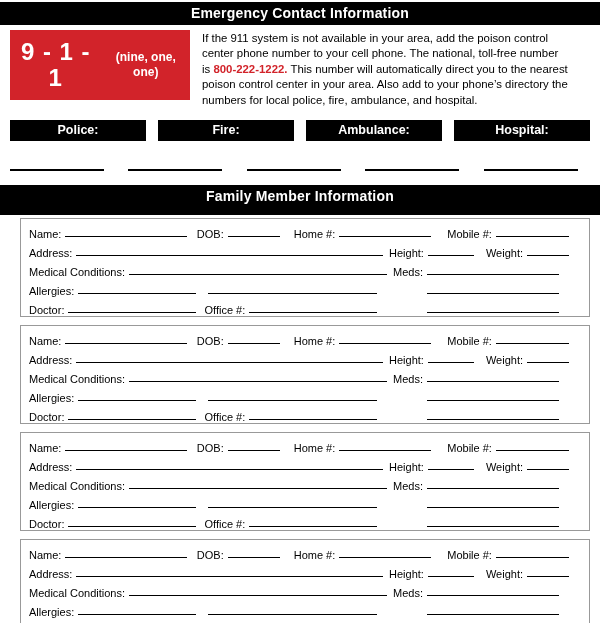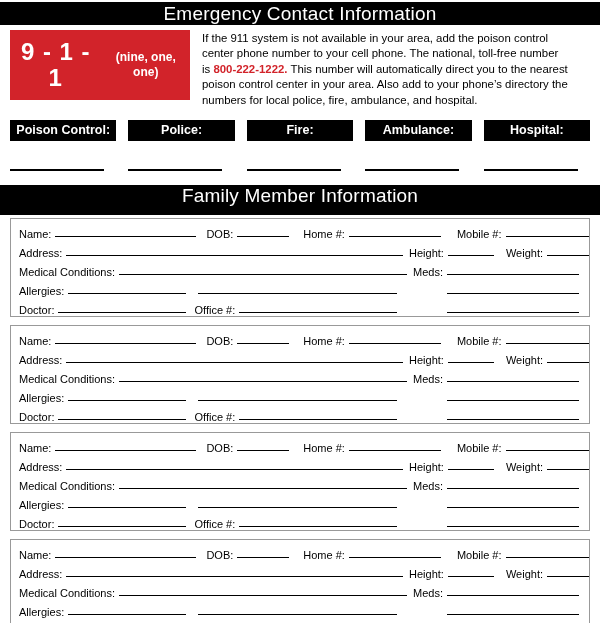--- a/index.html
+++ b/index.html
@@ -8,21 +8,21 @@
     width: 600px; height: 623px; overflow: hidden;
     font-family: "Liberation Sans", "DejaVu Sans", sans-serif;
     color: #000;
     position: relative;
   }
 
   
   .bar {
     background: #000; color: #fff;
     height: 23px; line-height: 23px;
-    text-align: center; font-weight: normal; font-size: 19px;
+    text-align: center; font-weight: bold; font-size: 14px;
     letter-spacing: 0.2px;
   }
   .topbar { margin-top: 2px; }
   .family-bar { margin-top: 14px; height: 30px; line-height: 22px; }
 
   
   .hero { display: flex; gap: 12px; margin: 5px 10px 0 10px; align-items: flex-start; }
   .red-box {
     width: 180px; height: 70px; flex: 0 0 180px;
     background: #d2232a; color: #fff;
@@ -49,23 +49,23 @@
   .blank-row { display: flex; gap: 12px; margin: 17px 10px 0 10px; }
   .blank-col { flex: 1; }
   .cline {
     width: 94px; height: 13px;
     border-bottom: 2px solid #000;
     font-size: 11px; line-height: 13px;
   }
 
   
   .card {
-    margin: 3px 10px 8px 10px;
+    margin: 3px 10px 8px 20px;
     border: 1.5px solid #999;
-    padding: 2px 0 0 8px;
+    padding: 2px 20px 0 8px;
     background: #fff;
   }
   .mrow { display: flex; align-items: flex-end; height: 19px; font-size: 11px; }
   .lbl { white-space: nowrap; }
   .ln {
     border-bottom: 1.3px solid #000;
     margin-bottom: 3px; margin-left: 4px;
     height: 12px; font-size: 10px; line-height: 12px;
     overflow: hidden; white-space: nowrap;
   }
@@ -89,21 +89,20 @@
     <div class="red-phonetic">(nine, one, one)</div>
   </div>
   <div class="intro"><span>If the 911 system is not available in your area, add the poison control
 center phone number to your cell phone. The national, toll-free number
 is </span><span class="phone">800-222-1222.</span><span> This number will automatically direct you to the nearest
 poison control center in your area. Also add to your phone’s directory the
 numbers for local police, fire, ambulance, and hospital.</span></div>
 </div>
 
 <div class="labels-row">
-  <div class="label-box">Poison Control:</div>
   <div class="label-box">Police:</div>
   <div class="label-box">Fire:</div>
   <div class="label-box">Ambulance:</div>
   <div class="label-box">Hospital:</div>
 </div>
 
 <div class="blank-row">
   <div class="blank-col">
       <div class="cline"></div>
     </div>

